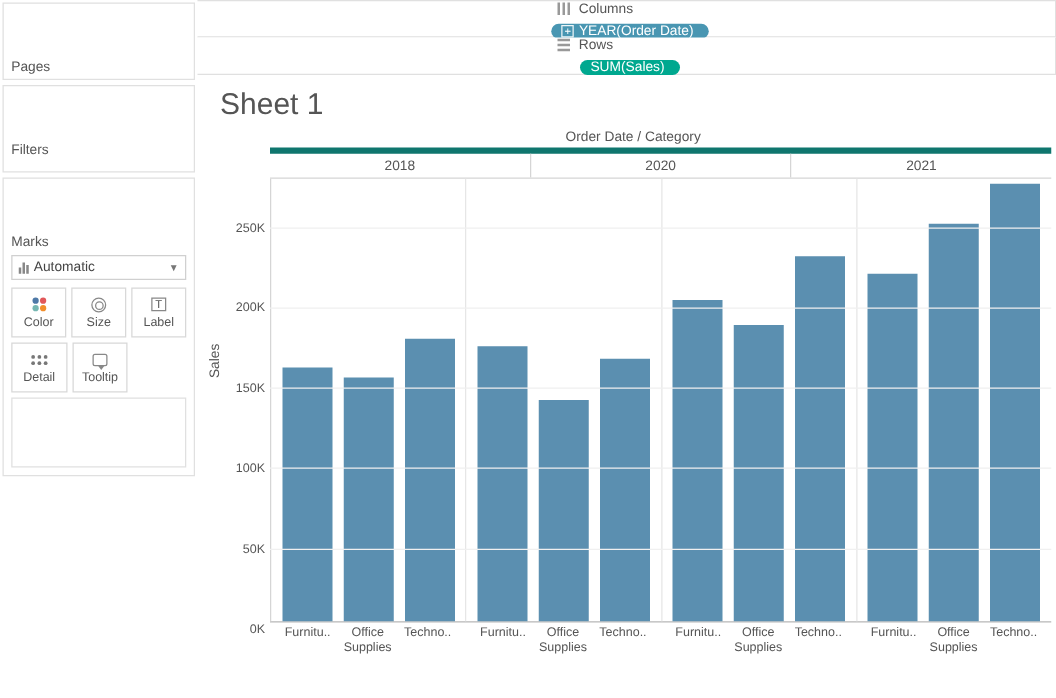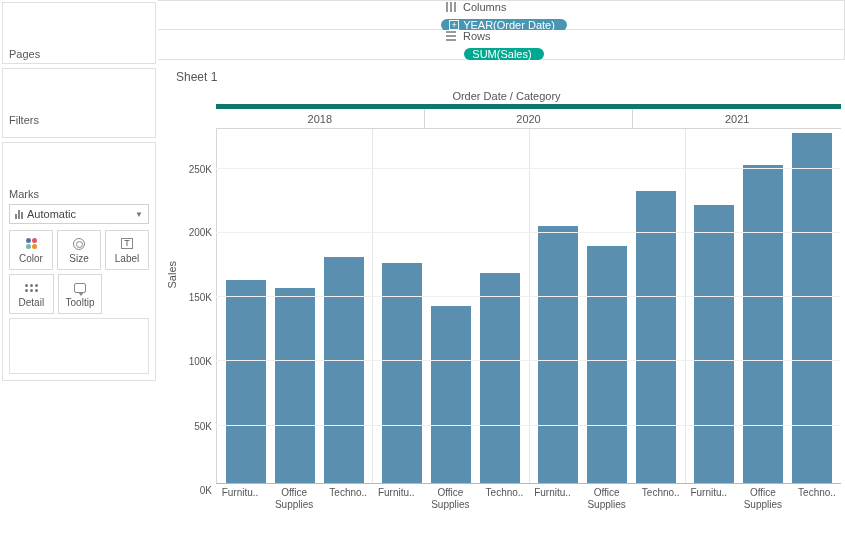--- a/index.html
+++ b/index.html
@@ -152,21 +152,21 @@
     font-size:9px;line-height:1;
   }
   .chart-wrap {
     flex:1;
     border-top: none;
     padding: 10px 4px 0 14px;
     display:flex;
     flex-direction:column;
   }
   .sheet-title {
-    font-size: 12px;
+    font-size: 24px;
     color: #555;
     font-weight: 400;
     margin: 0 0 6px 4px;
   }
   .axis-title-top {
     text-align:center;
     font-size:11px;
     color:#555;
     margin-bottom:2px;
   }
@@ -241,21 +241,21 @@
     left:0; right:0;
     border-top:1px solid #f0f0f0;
   }
   .xaxis-row {
     display:flex;
     margin-left:44px;
   }
   .x-year {
     flex:1;
     display:flex;
-    justify-content:space-between;
+    justify-content:center;
   }
   .xcat {
     font-size:10px;
     color:#555;
     text-align:center;
     width:48px;
     line-height:1.2;
     padding-top:3px;
     height: 28px;
     overflow:hidden;

